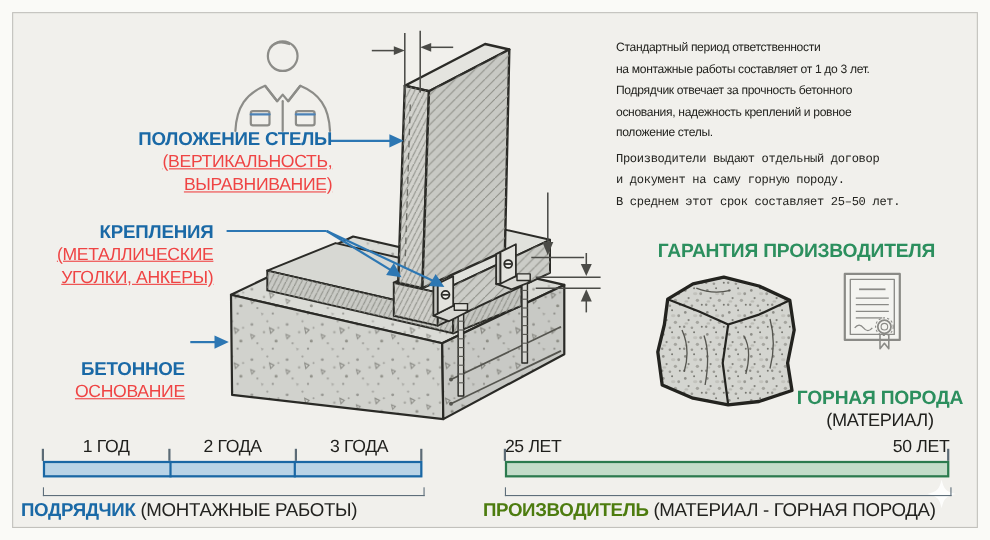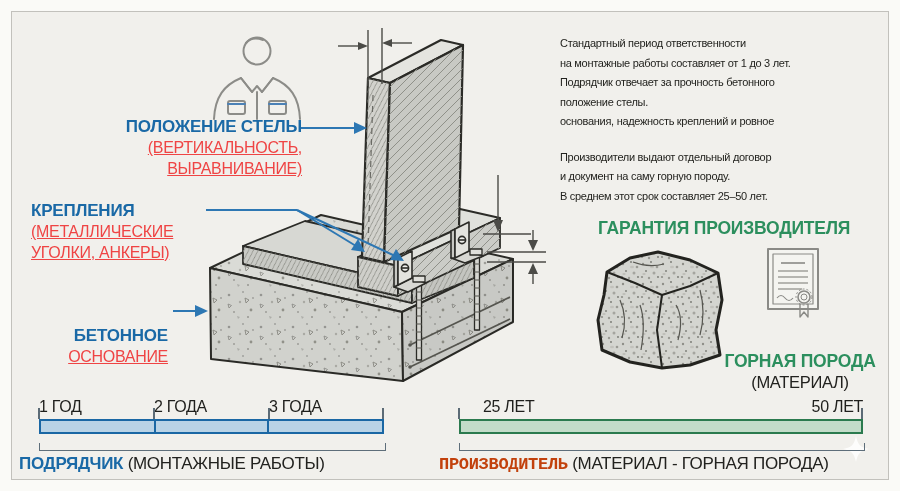--- a/index.html
+++ b/index.html
@@ -6,51 +6,51 @@
   .stage{position:relative;width:900px;height:491px;background:#fafaf7;overflow:hidden;
          font-family:"Liberation Sans",sans-serif;}
   .inner{position:absolute;left:11px;top:11px;right:11px;bottom:11px;
          background:#f1f0ec;border:1px solid #c2c1bc;}
   .abs{position:absolute;}
   svg.art{position:absolute;left:0;top:0;}
   
   .lead-title{font-weight:bold;font-size:17px;color:#1a69a6;letter-spacing:-0.2px;line-height:21px;}
   .lead-sub{font-size:16px;color:#ef4444;letter-spacing:-0.3px;line-height:21px;text-decoration:underline;}
   .pos-label{left:60px;top:116px;width:242px;text-align:right;}
-  .fix-label{left:31px;top:200px;width:184px;text-align:left;}
+  .fix-label{left:10px;top:200px;width:184px;text-align:right;}
   .fnd-label{left:18px;top:288px;width:150px;text-align:right;margin-top:37px;}
   
   .info{left:560px;top:34px;width:338px;font-size:11px;line-height:19.5px;
         color:#23231f;letter-spacing:-0.3px;}
-  .para+.para{margin-top:16px;}
+  .para+.para{margin-top:4px;font-family:Liberation Mono, monospace;}
   
   .g-heading{left:598px;top:218px;font-size:17.5px;font-weight:bold;color:#2c8f5e;letter-spacing:-0.2px;}
   .g-material{left:712px;top:314px;width:176px;text-align:center;margin-top:36px;}
   .g-material .t{font-size:17.5px;font-weight:bold;color:#2c8f5e;letter-spacing:-0.2px;line-height:22px;}
   .g-material .s{font-size:16.5px;color:#22221f;letter-spacing:-0.3px;line-height:21px;}
   
   .tl-lab{top:398px;display:flex;font-size:16px;color:#1f1f1c;letter-spacing:-0.3px;}
-  .tl-lab>span{flex:1;}
+  .tl-lab>span{flex:1;text-align:center;}
   .tl1-lab{left:39px;width:345px;}
   .tl2-lab{left:459px;width:404px;justify-content:space-between;}
-  .tl2-lab>span{flex:none;margin-left:24px;}
+  .tl2-lab>span{flex:none;}
   .bar{top:419px;height:15px;box-sizing:border-box;}
   .bar1{left:39px;width:345px;background:#b9d3e6;border:2px solid #1a67a4;}
   .bar2{left:459px;width:404px;background:#c3dcc9;border:2px solid #2b7a4e;}
   .bar .div{position:absolute;top:-2px;bottom:-2px;width:2px;background:#1a67a4;}
   .tick{top:408px;width:2px;height:11px;background:#5c6b76;}
   .bracket{top:443px;height:7px;border-left:1.5px solid #5e6e7a;
            border-right:1.5px solid #5e6e7a;border-bottom:1.5px solid #5e6e7a;}
   .brk1{left:39px;width:345px;}
   .brk2{left:459px;width:404px;}
   .caption{top:454px;text-align:left;font-size:17px;color:#22221f;letter-spacing:-0.3px;}
   .cap1{left:19px;width:385px;}
   .cap2{left:439px;width:444px;}
   .caption b.bl{color:#1a69a6;}
-  .caption b.gr{color:#c2410c;font-family:Liberation Mono, monospace;}
+  .caption b.gr{color:#4d7c0f;}
 </style>
 </head>
 <body>
 
 <div class="stage">
   <div class="inner"></div>
 
   <svg class="art" width="900" height="491" viewBox="0 0 900 491">
     <defs>
       <pattern id="speckle" patternUnits="userSpaceOnUse" width="32" height="32">
@@ -252,22 +252,22 @@
   <div class="abs fnd-label">
     <div class="lead-title">БЕТОННОЕ</div>
     <div class="lead-sub">ОСНОВАНИЕ</div>
   </div>
 
   <div class="abs info">
     <div class="para">
       <div>Стандартный период ответственности</div>
       <div>на монтажные работы составляет от 1 до 3 лет.</div>
       <div>Подрядчик отвечает за прочность бетонного</div>
+      <div>основания, надежность креплений и ровное</div>
       <div>положение стелы.</div>
-      <div>основания, надежность креплений и ровное</div>
     </div>
     <div class="para">
       <div>Производители выдают отдельный договор</div>
       <div>и документ на саму горную породу.</div>
       <div>В среднем этот срок составляет 25–50 лет.</div>
     </div>
   </div>
 
   <div class="abs g-heading">ГАРАНТИЯ ПРОИЗВОДИТЕЛЯ</div>
 

